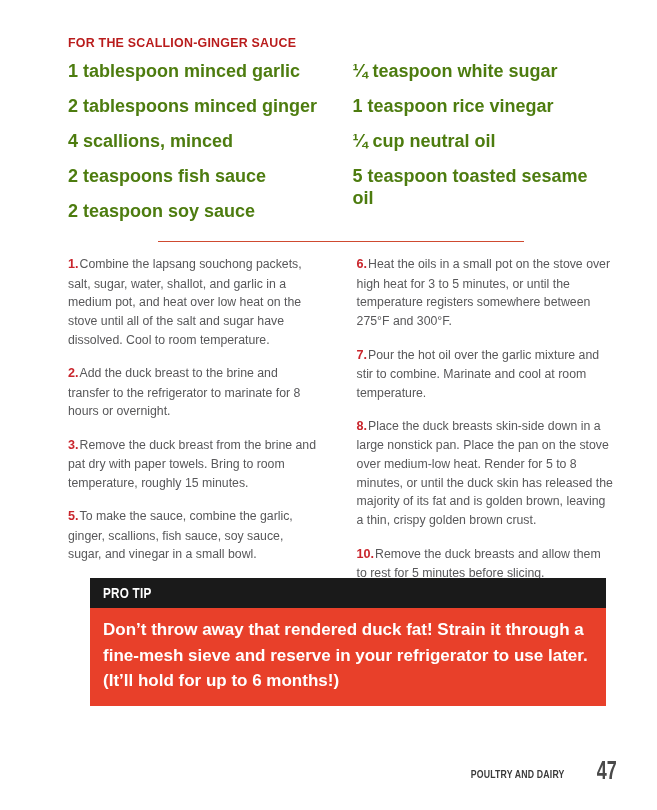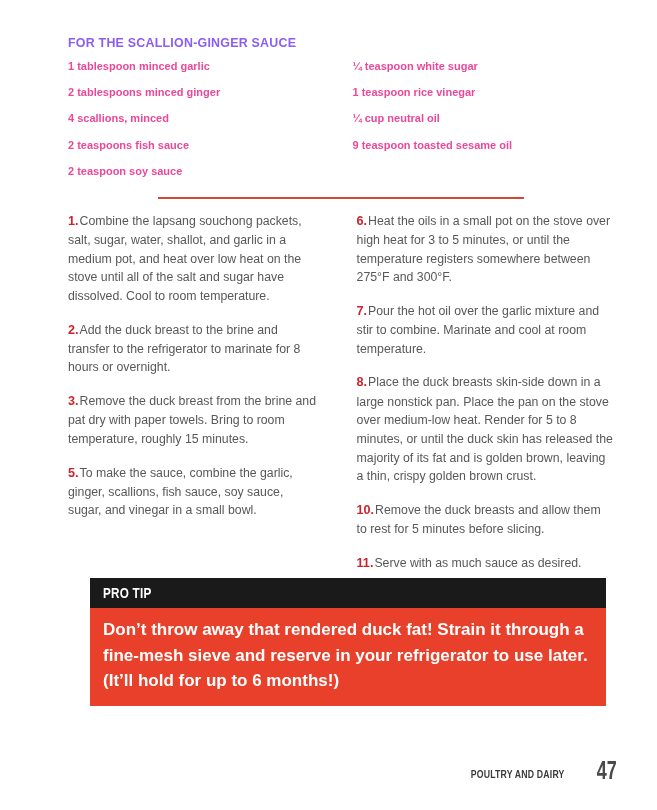--- a/index.html
+++ b/index.html
@@ -26,44 +26,44 @@
   
   .content {
     position: absolute;
     left: 68px;
     top: 36px;
     width: 545px;
   }
 
   
   .ingredients-heading {
-    color: #8b5cf6;
+    color: #b91c1c;
     font-weight: bold;
     font-size: 12.4px;
     letter-spacing: 0.25px;
     text-transform: uppercase;
     margin: 0 0 9px 0;
     line-height: 1.2;
   }
 
   .ing-cols {
     display: flex;
     gap: 0px;
   }
   .ing-col {
     width: 50%;
     box-sizing: border-box;
   }
   .ing-col.right {
     padding-left: 12px;
   }
   .ing-item {
-    color: #ec4899;
-    font-weight: bold;
-    font-size: 11px;
+    color: #4d7c0f;
+    font-weight: bold;
+    font-size: 18px;
     line-height: 1.25;
     margin: 0 0 12.5px 0;
   }
   .ing-col.right .ing-item:first-child {
     margin-top: 0;
   }
 
   
   .divider-wrap {
     width: 100%;
@@ -189,21 +189,21 @@
           <p class="ing-item">1 tablespoon minced garlic</p>
           <p class="ing-item">2 tablespoons minced ginger</p>
           <p class="ing-item">4 scallions, minced</p>
           <p class="ing-item">2 teaspoons fish sauce</p>
           <p class="ing-item">2 teaspoon soy sauce</p>
         </div>
         <div class="ing-col right">
           <p class="ing-item">¼ teaspoon white sugar</p>
           <p class="ing-item">1 teaspoon rice vinegar</p>
           <p class="ing-item">¼ cup neutral oil</p>
-          <p class="ing-item">9 teaspoon toasted sesame oil</p>
+          <p class="ing-item">5 teaspoon toasted sesame oil</p>
         </div>
       </div>
     </div>
 
     <div class="divider-wrap">
       <div class="divider"></div>
     </div>
 
     <div class="steps-cols">
 

